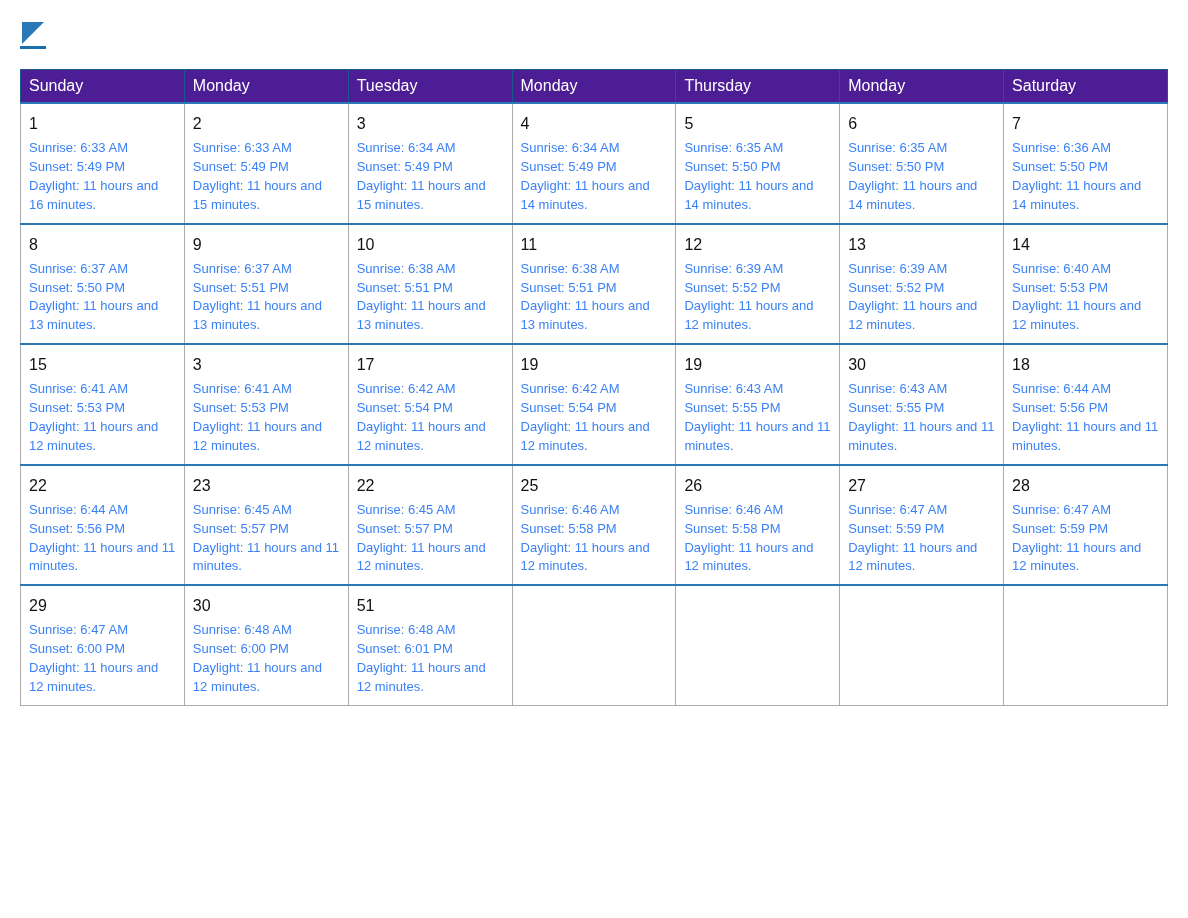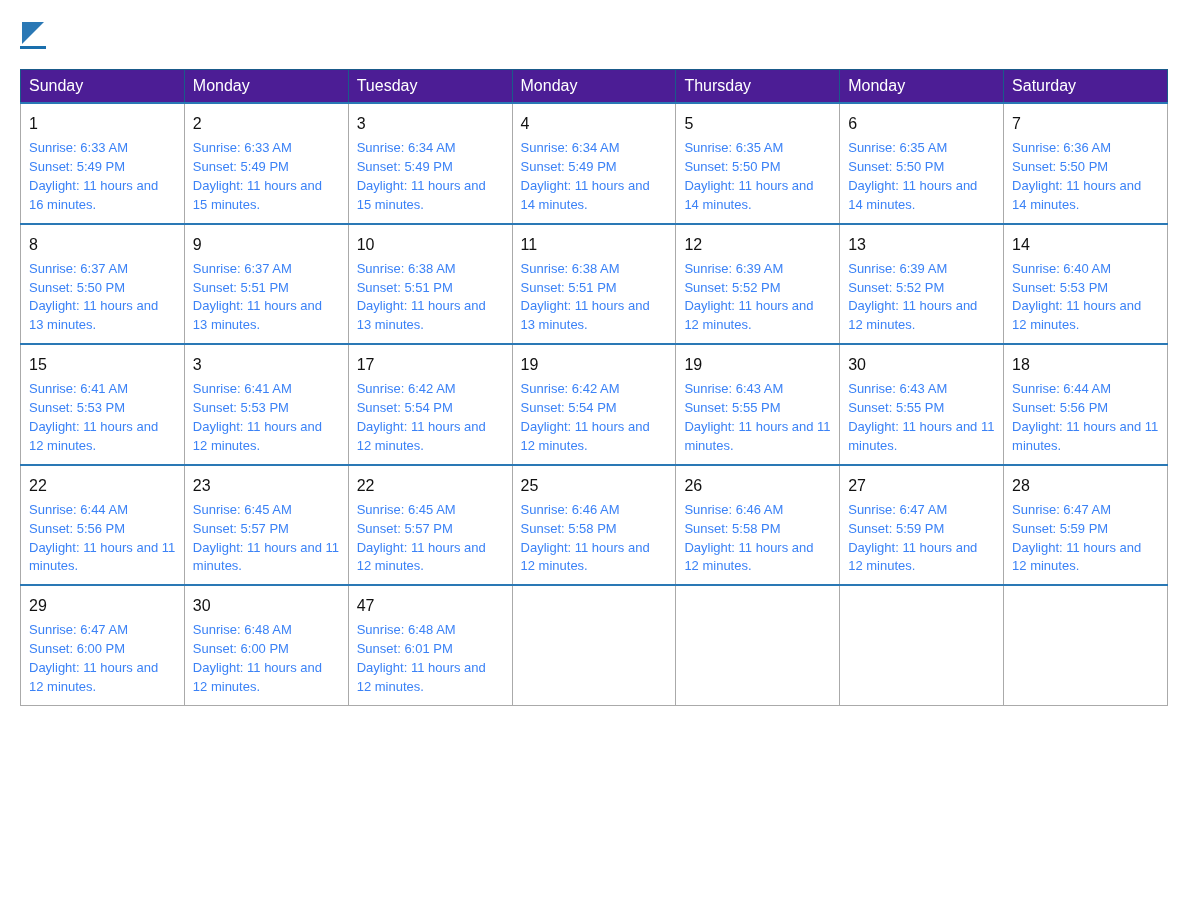--- a/index.html
+++ b/index.html
@@ -164,20 +164,20 @@
         <td><span class="day-number">23</span><span class="day-info">Sunrise: 6:45 AM<br>Sunset: 5:57 PM<br>Daylight: 11 hours and 11 minutes.</span></td>
         <td><span class="day-number">22</span><span class="day-info">Sunrise: 6:45 AM<br>Sunset: 5:57 PM<br>Daylight: 11 hours and 12 minutes.</span></td>
         <td><span class="day-number">25</span><span class="day-info">Sunrise: 6:46 AM<br>Sunset: 5:58 PM<br>Daylight: 11 hours and 12 minutes.</span></td>
         <td><span class="day-number">26</span><span class="day-info">Sunrise: 6:46 AM<br>Sunset: 5:58 PM<br>Daylight: 11 hours and 12 minutes.</span></td>
         <td><span class="day-number">27</span><span class="day-info">Sunrise: 6:47 AM<br>Sunset: 5:59 PM<br>Daylight: 11 hours and 12 minutes.</span></td>
         <td><span class="day-number">28</span><span class="day-info">Sunrise: 6:47 AM<br>Sunset: 5:59 PM<br>Daylight: 11 hours and 12 minutes.</span></td>
       </tr>
       <tr class="week-row">
         <td><span class="day-number">29</span><span class="day-info">Sunrise: 6:47 AM<br>Sunset: 6:00 PM<br>Daylight: 11 hours and 12 minutes.</span></td>
         <td><span class="day-number">30</span><span class="day-info">Sunrise: 6:48 AM<br>Sunset: 6:00 PM<br>Daylight: 11 hours and 12 minutes.</span></td>
-        <td><span class="day-number">47</span><span class="day-info">Sunrise: 6:48 AM<br>Sunset: 6:01 PM<br>Daylight: 11 hours and 12 minutes.</span></td>
+        <td><span class="day-number">51</span><span class="day-info">Sunrise: 6:48 AM<br>Sunset: 6:01 PM<br>Daylight: 11 hours and 12 minutes.</span></td>
         <td class="empty-cell"></td>
         <td class="empty-cell"></td>
         <td class="empty-cell"></td>
         <td class="empty-cell"></td>
       </tr>
     </tbody>
 </table>
 
 </body></html>

